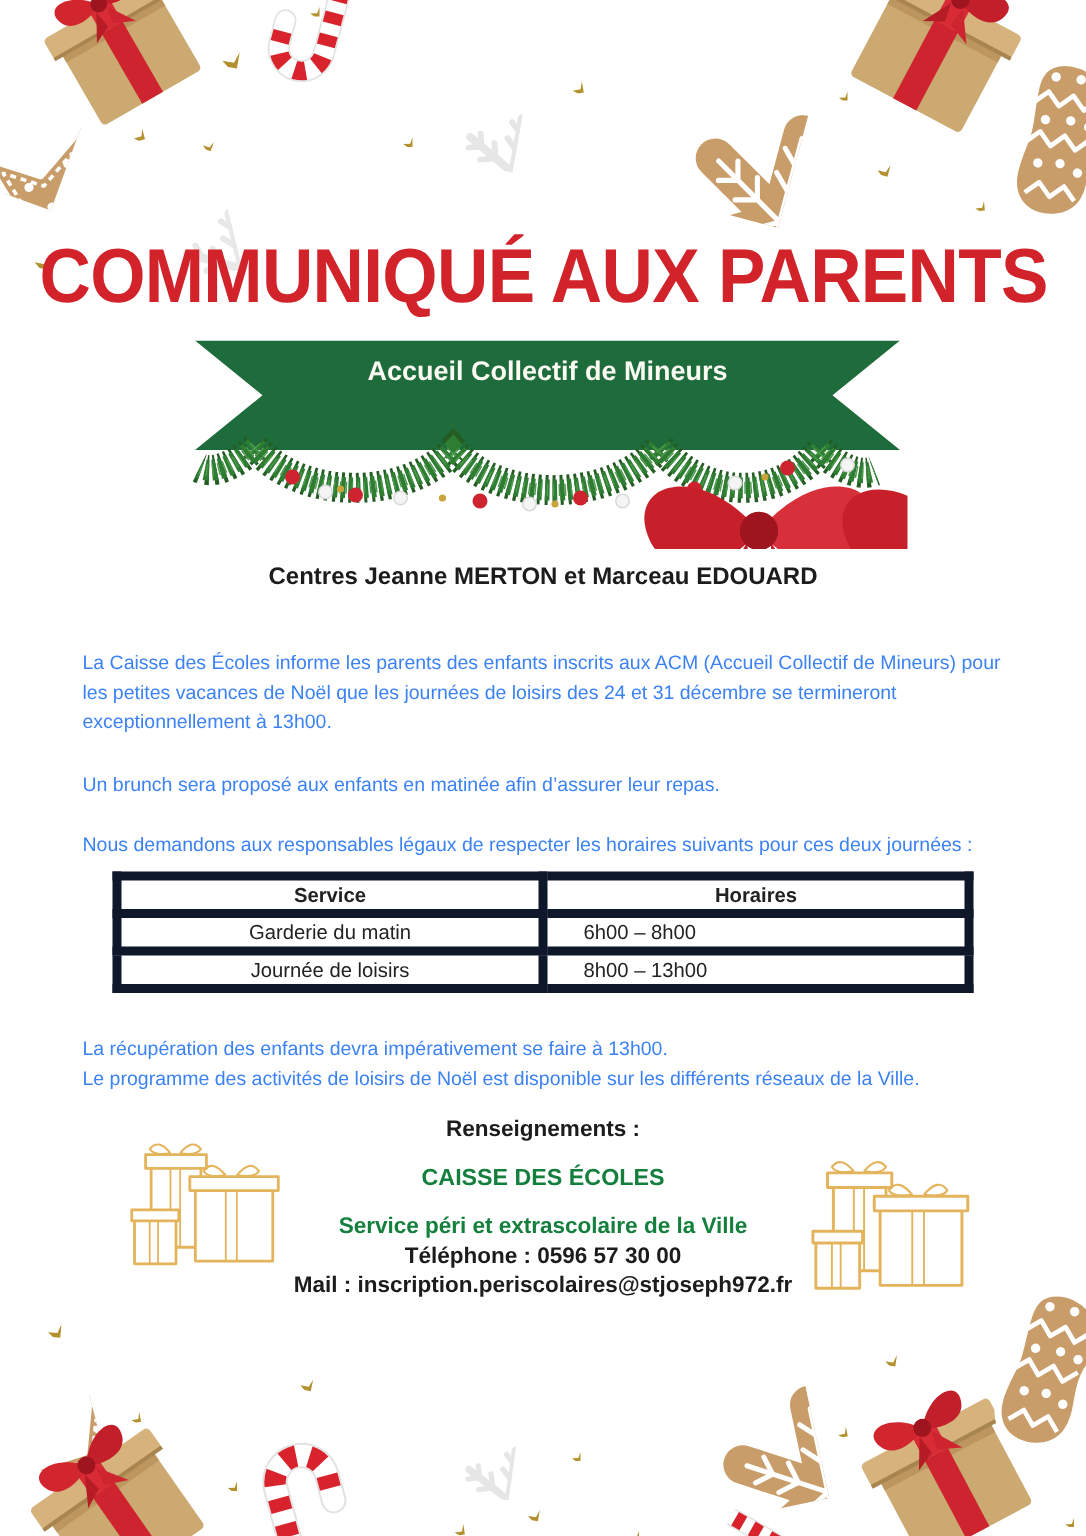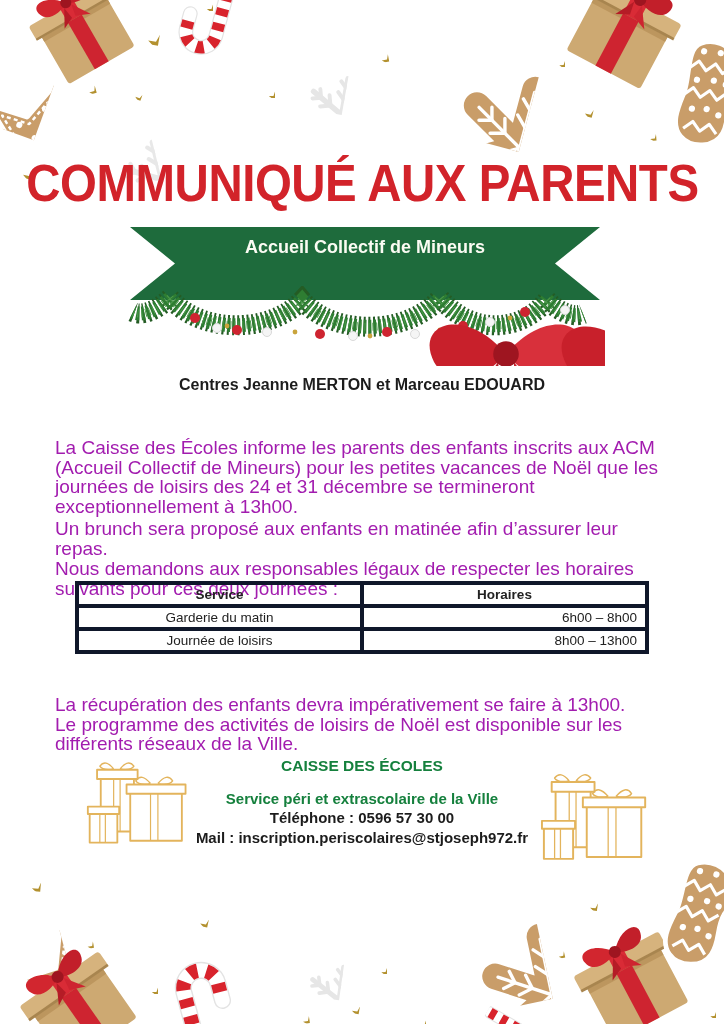--- a/index.html
+++ b/index.html
@@ -18,32 +18,32 @@
   .ribbon svg.bg{position:absolute;left:0;top:0;width:470px;height:73px;}
   .ribbon .rtext{position:relative;text-align:center;color:#FBFBF3;padding-top:5px;}
   .ribbon .r1{font-size:18px;font-weight:bold;line-height:31px;}
   .ribbon .r2{font-size:25px;font-weight:bold;font-style:italic;line-height:30px;}
 
   .garland{position:absolute;left:125px;top:286px;width:480px;height:80px;}
 
   .centres{position:absolute;top:376px;left:0;width:100%;text-align:center;
            font-size:16px;font-weight:bold;color:#1c1c1c;}
 
-  .para{position:absolute;left:55px;width:618px;font-size:19px;line-height:19.5px;color:#a21caf;}
+  .para{position:absolute;left:55px;width:618px;font-size:13px;line-height:19.5px;color:#3b82f6;}
   .p-intro{top:419px;}
   .p-brunch{top:500px;}
   .p-horaires{top:540px;}
   .p-final{top:676px;}
 
   table.htable{position:absolute;left:75px;top:581px;width:574px;border-collapse:collapse;
                font-size:13.5px;color:#222;}
-  table.htable th,table.htable td{border:4px solid #0f172a;padding:1px 8px;height:17px;}
+  table.htable th,table.htable td{border:6px solid #0f172a;padding:1px 8px;height:17px;}
   table.htable th{text-align:center;font-weight:bold;}
   table.htable td.svc{text-align:center;}
-  table.htable td.hrs{text-align:right;padding-left:24px;}
+  table.htable td.hrs{text-align:left;padding-left:24px;}
 
   .contact{position:absolute;top:743px;left:0;width:100%;text-align:center;
            font-weight:bold;font-size:15px;line-height:19.5px;color:#1c1c1c;}
   .contact .green{color:#15803d;margin-top:13px;}
 </style>
 </head>
 <body>
 
 <div class="page">
 
@@ -338,20 +338,21 @@
     </tr>
   </tbody>
     </table>
 
   <p class="para p-final">
     <span>La récupération des enfants devra impérativement se faire à 13h00.</span><br>
     <span>Le programme des activités de loisirs de Noël est disponible sur les différents réseaux de la Ville.</span>
   </p>
 
   <div class="contact">
+    <div>Renseignements :</div>
     <div class="green" style="font-size:15.5px">CAISSE DES ÉCOLES</div>
     <div class="green">Service péri et extrascolaire de la Ville</div>
     <div>Téléphone : 0596 57 30 00</div>
     <div>Mail : inscription.periscolaires@stjoseph972.fr</div>
   </div>
 
   <div class="deco" style="left:86px;top:752px;width:106px;height:100px">
       <svg viewBox="0 0 115 100">
         <use href="#gold-gifts"></use>
       </svg>

